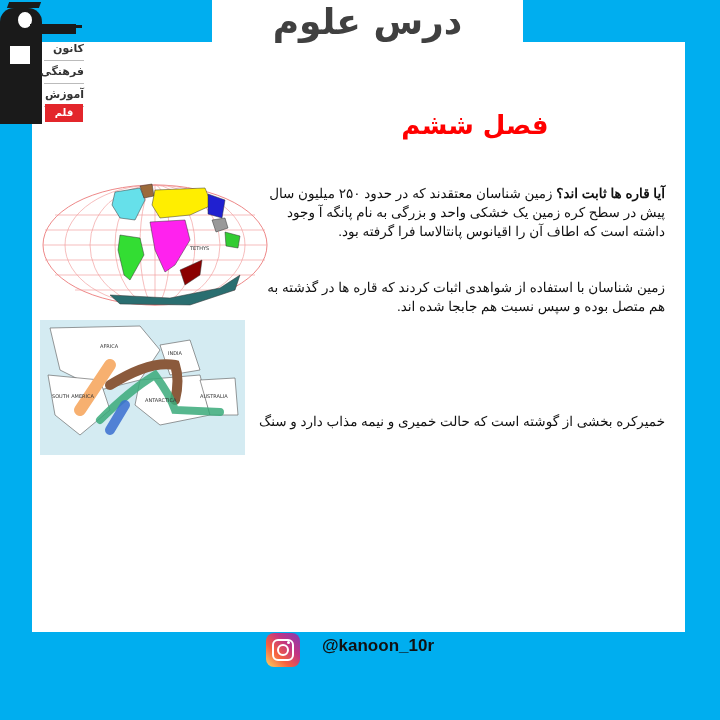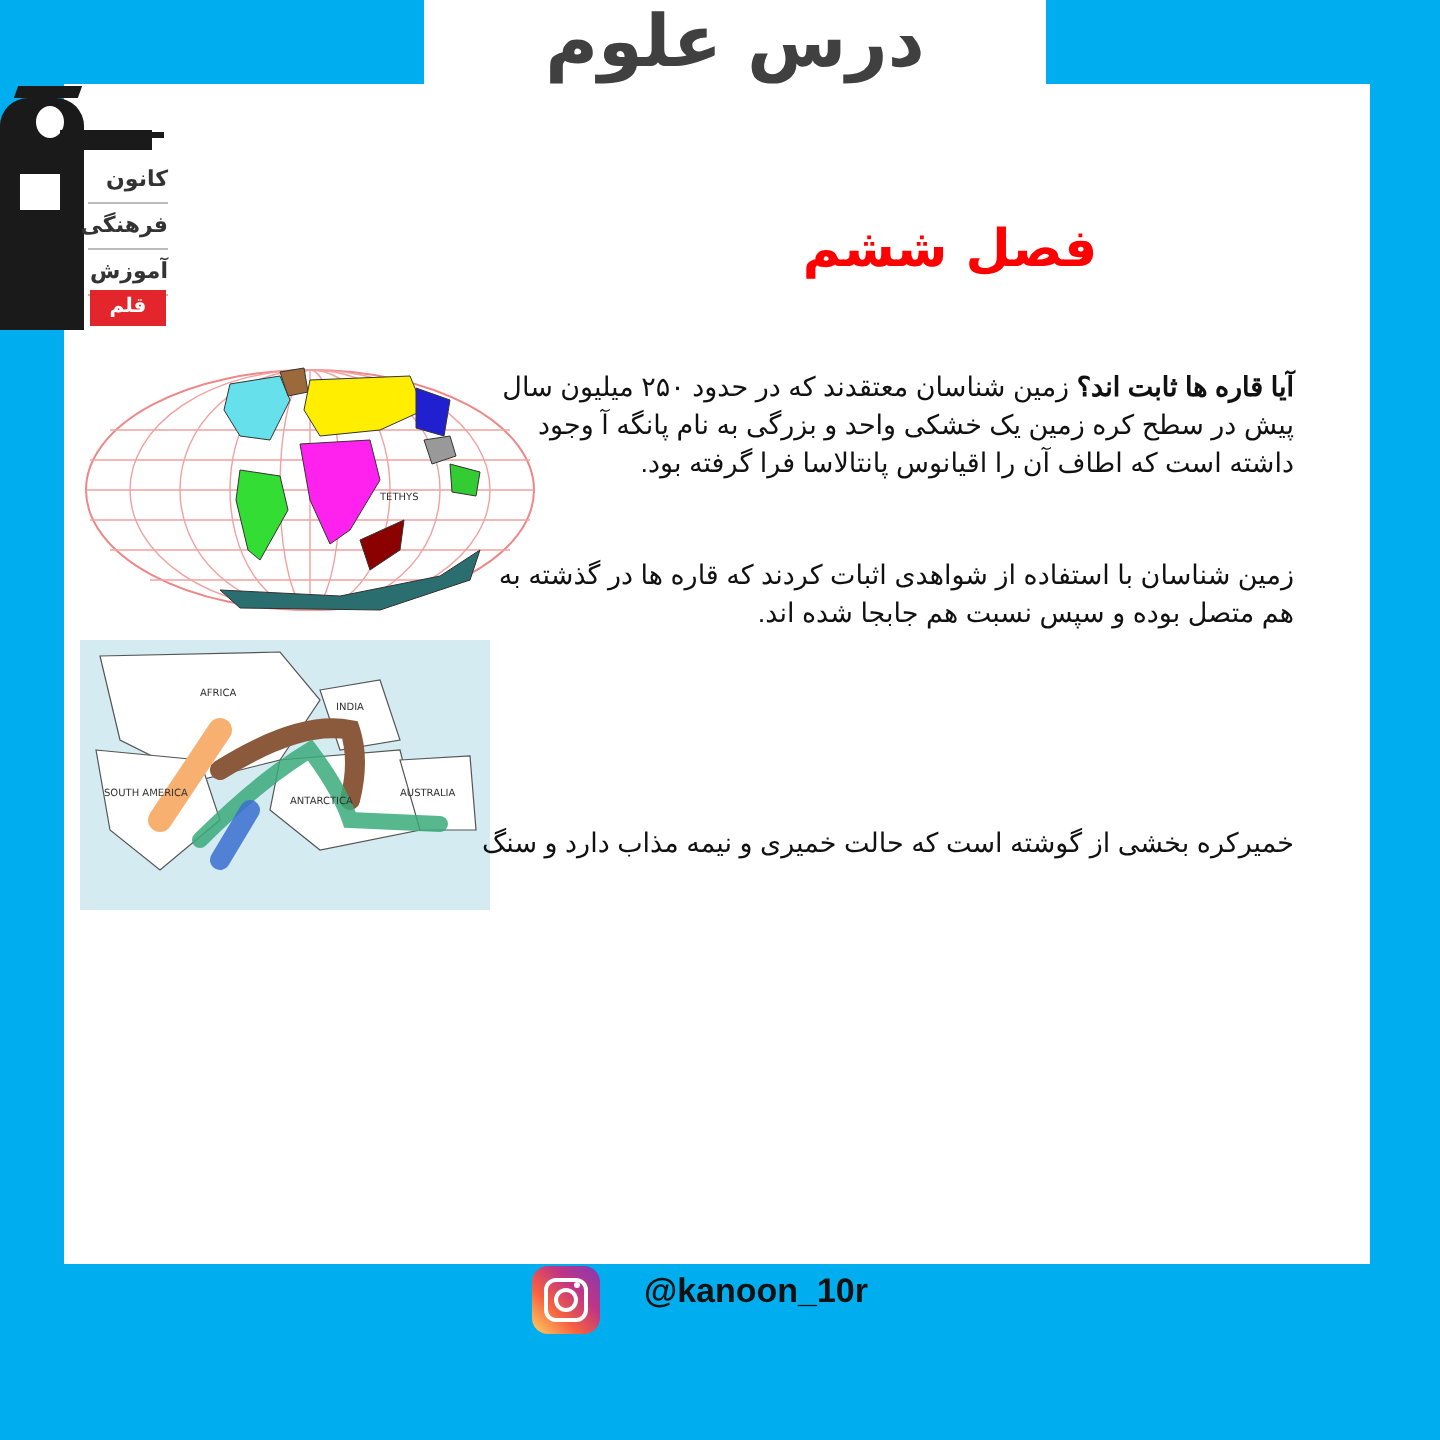--- a/index.html
+++ b/index.html
@@ -2,35 +2,35 @@
 <html><head>
   <meta charset="utf-8">
   <style>
     html, body { margin: 0; padding: 0; }
     body { width: 720px; height: 720px; position: relative; overflow: hidden; background: #00AEEF; font-family: "DejaVu Sans", sans-serif; }
     .title-box { position: absolute; left: 212px; top: 0; width: 311px; height: 42px; background: #fff; }
     .panel { position: absolute; left: 32px; top: 42px; width: 653px; height: 590px; background: #fff; }
     .title { position: absolute; left: 212px; top: 0; width: 311px; height: 44px; text-align: center; color: #404040; font-weight: bold; font-size: 36px; line-height: 44px; direction: rtl; }
     .subtitle { position: absolute; left: 360px; top: 100px; width: 230px; height: 50px; text-align: center; color: #ff0000; font-weight: bold; font-size: 26px; line-height: 50px; direction: rtl; }
 
-    .logo { position: absolute; left: 0; top: 0; width: 84px; height: 124px; margin-top: 41px; }
+    .logo { position: absolute; left: 0; top: 0; width: 84px; height: 124px; }
     .logo .fig { position: absolute; left: 0; top: 8px; width: 42px; height: 116px; background: #1a1a1a; border-radius: 14px 14px 0 0; }
     .logo .head { position: absolute; left: 16px; top: 10px; width: 14px; height: 16px; border-radius: 50%; background: #fff; border: 2px solid #1a1a1a; }
     .logo .cap { position: absolute; left: 8px; top: 2px; width: 32px; height: 6px; background: #1a1a1a; transform: skewX(-20deg); }
     .logo .arm { position: absolute; left: 30px; top: 24px; width: 46px; height: 10px; background: #1a1a1a; }
     .logo .finger { position: absolute; left: 72px; top: 25px; width: 10px; height: 3px; background: #1a1a1a; }
     .logo .book { position: absolute; left: 8px; top: 44px; width: 20px; height: 18px; background: #fff; border: 2px solid #1a1a1a; }
     .logo .words { position: absolute; left: 44px; top: 38px; width: 40px; text-align: right; direction: rtl; font-size: 11px; font-weight: bold; color: #333; line-height: 22px; }
     .logo .words div { border-bottom: 1px solid #bbb; }
     .logo .badge { position: absolute; left: 45px; top: 104px; width: 38px; height: 18px; background: #e3262b; color: #fff; font-size: 10px; font-weight: bold; text-align: center; line-height: 18px; direction: rtl; }
 
     .map1 { position: absolute; left: 40px; top: 180px; width: 230px; height: 130px; }
     .map2 { position: absolute; left: 40px; top: 320px; width: 205px; height: 135px; background: #cfe6f0; }
 
-    .text { position: absolute; left: 237px; width: 410px; direction: rtl; text-align: right; font-family: "Liberation Sans", sans-serif; font-size: 13.5px; line-height: 19px; color: #111; }
+    .text { position: absolute; left: 255px; width: 410px; direction: rtl; text-align: right; font-family: "Liberation Sans", sans-serif; font-size: 13.5px; line-height: 19px; color: #111; }
     .p1 { top: 184px; }
     .p2 { top: 278px; }
     .p3 { top: 412px; }
     .bold { font-weight: bold; }
     .ig { position: absolute; left: 266px; top: 633px; width: 34px; height: 34px; border-radius: 8px; background: linear-gradient(45deg, #fdd462 0%, #f56040 35%, #c13584 65%, #833ab4 100%); }
     .ig .ring { position: absolute; left: 6px; top: 6px; width: 18px; height: 18px; border: 2.5px solid #fff; border-radius: 6px; }
     .ig .lens { position: absolute; left: 11px; top: 11px; width: 8px; height: 8px; border: 2.5px solid #fff; border-radius: 50%; }
     .ig .dot { position: absolute; left: 21px; top: 8px; width: 3px; height: 3px; background: #fff; border-radius: 50%; }
     .handle { position: absolute; left: 322px; top: 636px; font-family: "Liberation Sans", sans-serif; font-weight: bold; font-size: 17px; color: #111; }
   </style>

